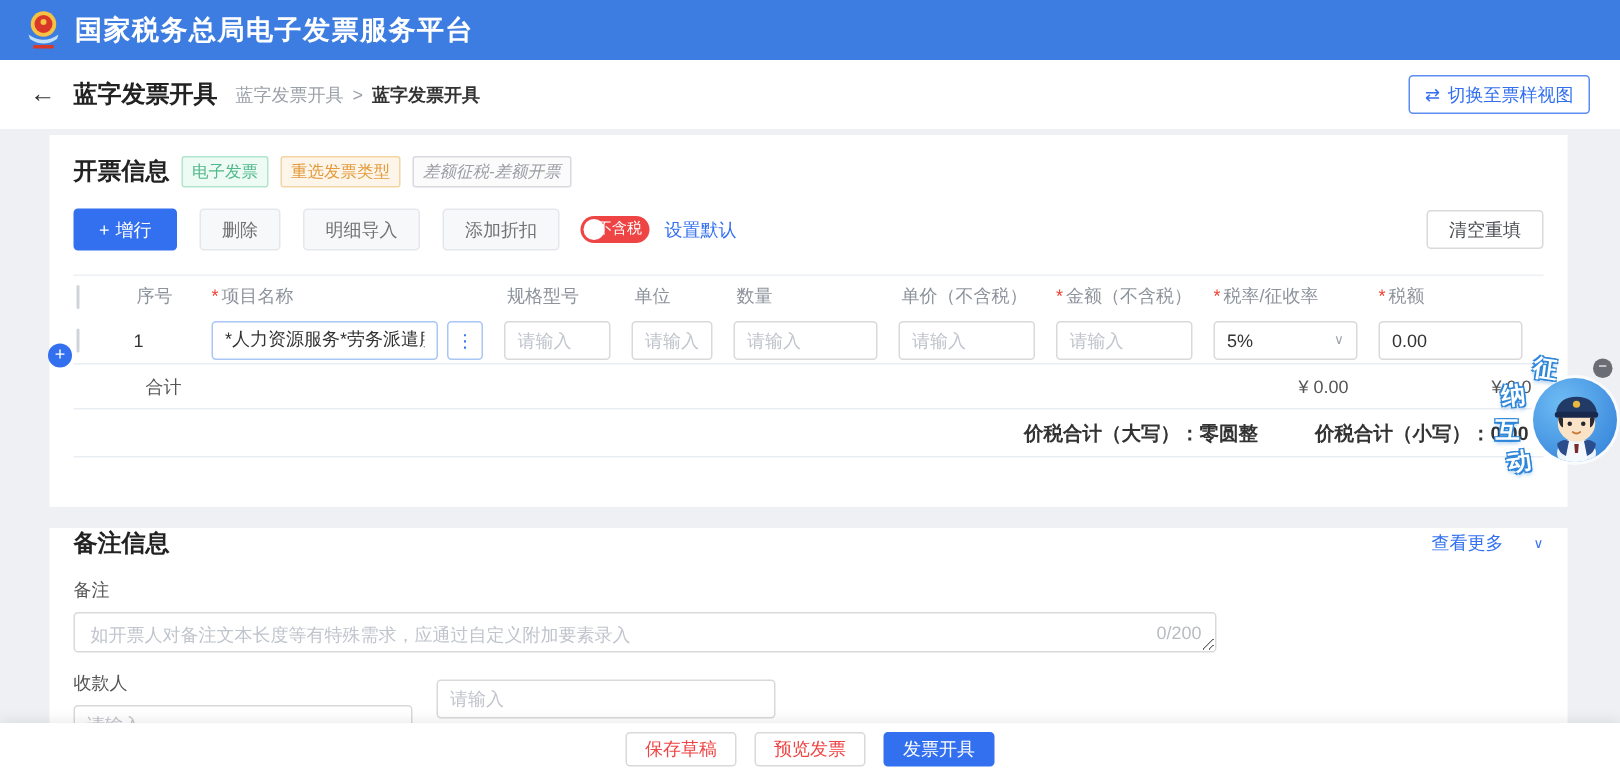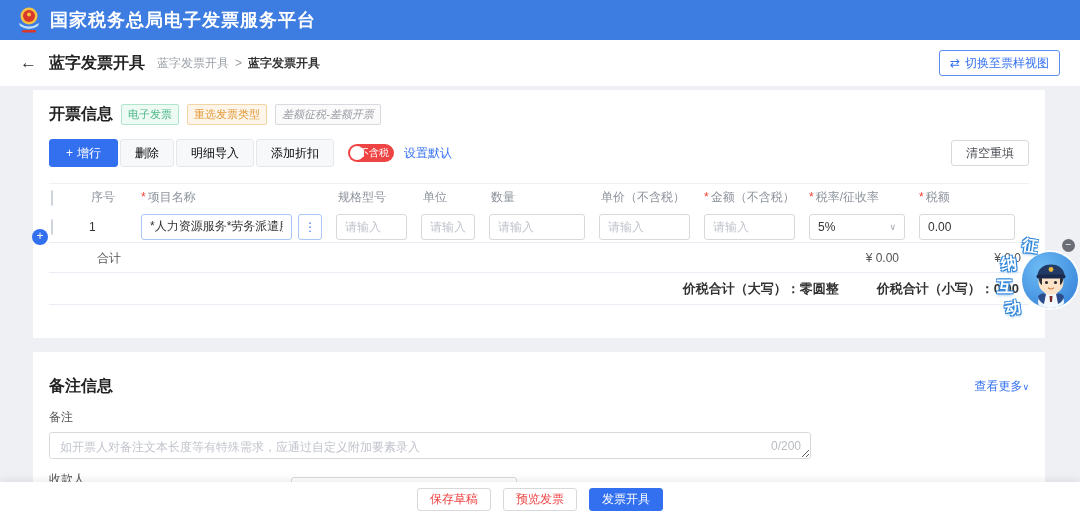--- a/index.html
+++ b/index.html
@@ -38,21 +38,21 @@
   .sect-title { font-size:16px; font-weight:bold; color:#222; }
   .tag { font-size:11px; padding:2px 6px; border-radius:2px; margin-left:8px; border:1px solid; }
   .tag-green  { color:#50b98a; background:#eefaf4; border-color:#b2e5cd; }
   .tag-orange { color:#e39a3b; background:#fdf5e9; border-color:#f2d5a4; }
   .tag-gray   { color:#9a9da3; background:#fbfbfc; border-color:#d8dadf;font-style:italic; }
   
   .toolbar { display:flex; align-items:center; margin-top:14px; }
   .btn { height:28px; border-radius:3px; font-size:12px; padding:0 14px; cursor:pointer;
     font-family:inherit; display:inline-flex; align-items:center; }
   .btn-primary { background:#3370f0; border:1px solid #3370f0; color:#fff; gap:4px; padding:0 16px; }
-  .btn-disabled { background:#f7f8fa; border:1px solid #e5e7eb; color:#000000; margin-left:2px; }
+  .btn-disabled { background:#f7f8fa; border:1px solid #e5e7eb; color:#737373; margin-left:15px; }
   .toggle { width:46px; height:18px; border-radius:9px; background:#ef4444; position:relative;
     margin-left:14px; cursor:pointer; flex:0 0 auto; }
   .toggle-knob { position:absolute; left:2px; top:2px; width:14px; height:14px; border-radius:50%; background:#fff; }
   .toggle-label { position:absolute; right:5px; top:0; line-height:18px; font-size:10px; color:#fff; }
   .link { color:#3370f0; font-size:12px; margin-left:10px; cursor:pointer; }
   .btn-plain { background:#fff; border:1px solid #d9d9d9; color:#4a4d52; height:26px; margin-left:10px; }
   .toolbar-right { margin-left:auto; display:flex; }
   
   .tbl { margin-top:16px; font-size:12px; }
   .thead { display:flex; align-items:center; height:28px; border-top:1px solid #edf0f4; color:#8d939c; }
@@ -76,22 +76,22 @@
     display:flex; align-items:center; justify-content:space-between; padding:0 8px; cursor:pointer; }
   .chev { color:#a0a4ab; font-size:9px; }
   
   .sumrow { position:relative; height:30px; line-height:30px; border-bottom:1px solid #e9edf4; color:#555; }
   .sum-label { margin-left:48px; }
   .sum-amount { position:absolute; right:130px; color:#555; }
   .sum-tax { position:absolute; right:8px; color:#555; }
   .totalsrow { height:32px; display:flex; align-items:center; justify-content:flex-end; gap:38px;
     border-bottom:1px solid #e9edf4; font-size:13px; font-weight:bold; color:#333; padding-right:10px; }
   
-  .rem-head { display:flex; align-items:center; margin-top:24px; }
-  .view-more { margin-left:auto; color:#3370f0; font-size:12px; cursor:pointer; display:flex; gap:0; align-items:center; }
+  .rem-head { display:flex; align-items:center; margin-top:0; }
+  .view-more { margin-left:auto; color:#3370f0; font-size:12px; cursor:pointer; display:flex; gap:20px; align-items:center; }
   .field-label { font-size:12px; color:#555; margin-top:12px; }
   .remark-wrap { position:relative; width:762px; margin-top:6px; }
   .remark-ta { width:762px; height:27px; border:1px solid #d9d9d9; border-radius:3px;
     font-size:12px; padding:6px 56px 4px 10px; color:#333; font-family:inherit; resize:both; display:block; }
   .remark-ta::placeholder { color:#c0c4cc; }
   .counter { position:absolute; right:10px; top:7px; color:#b8bcc2; font-size:12px; }
   .fields-row { display:flex; gap:16px; margin-top:12px; }
   .field { width:226px; }
   .field .inp { margin-top:6px; }
   

